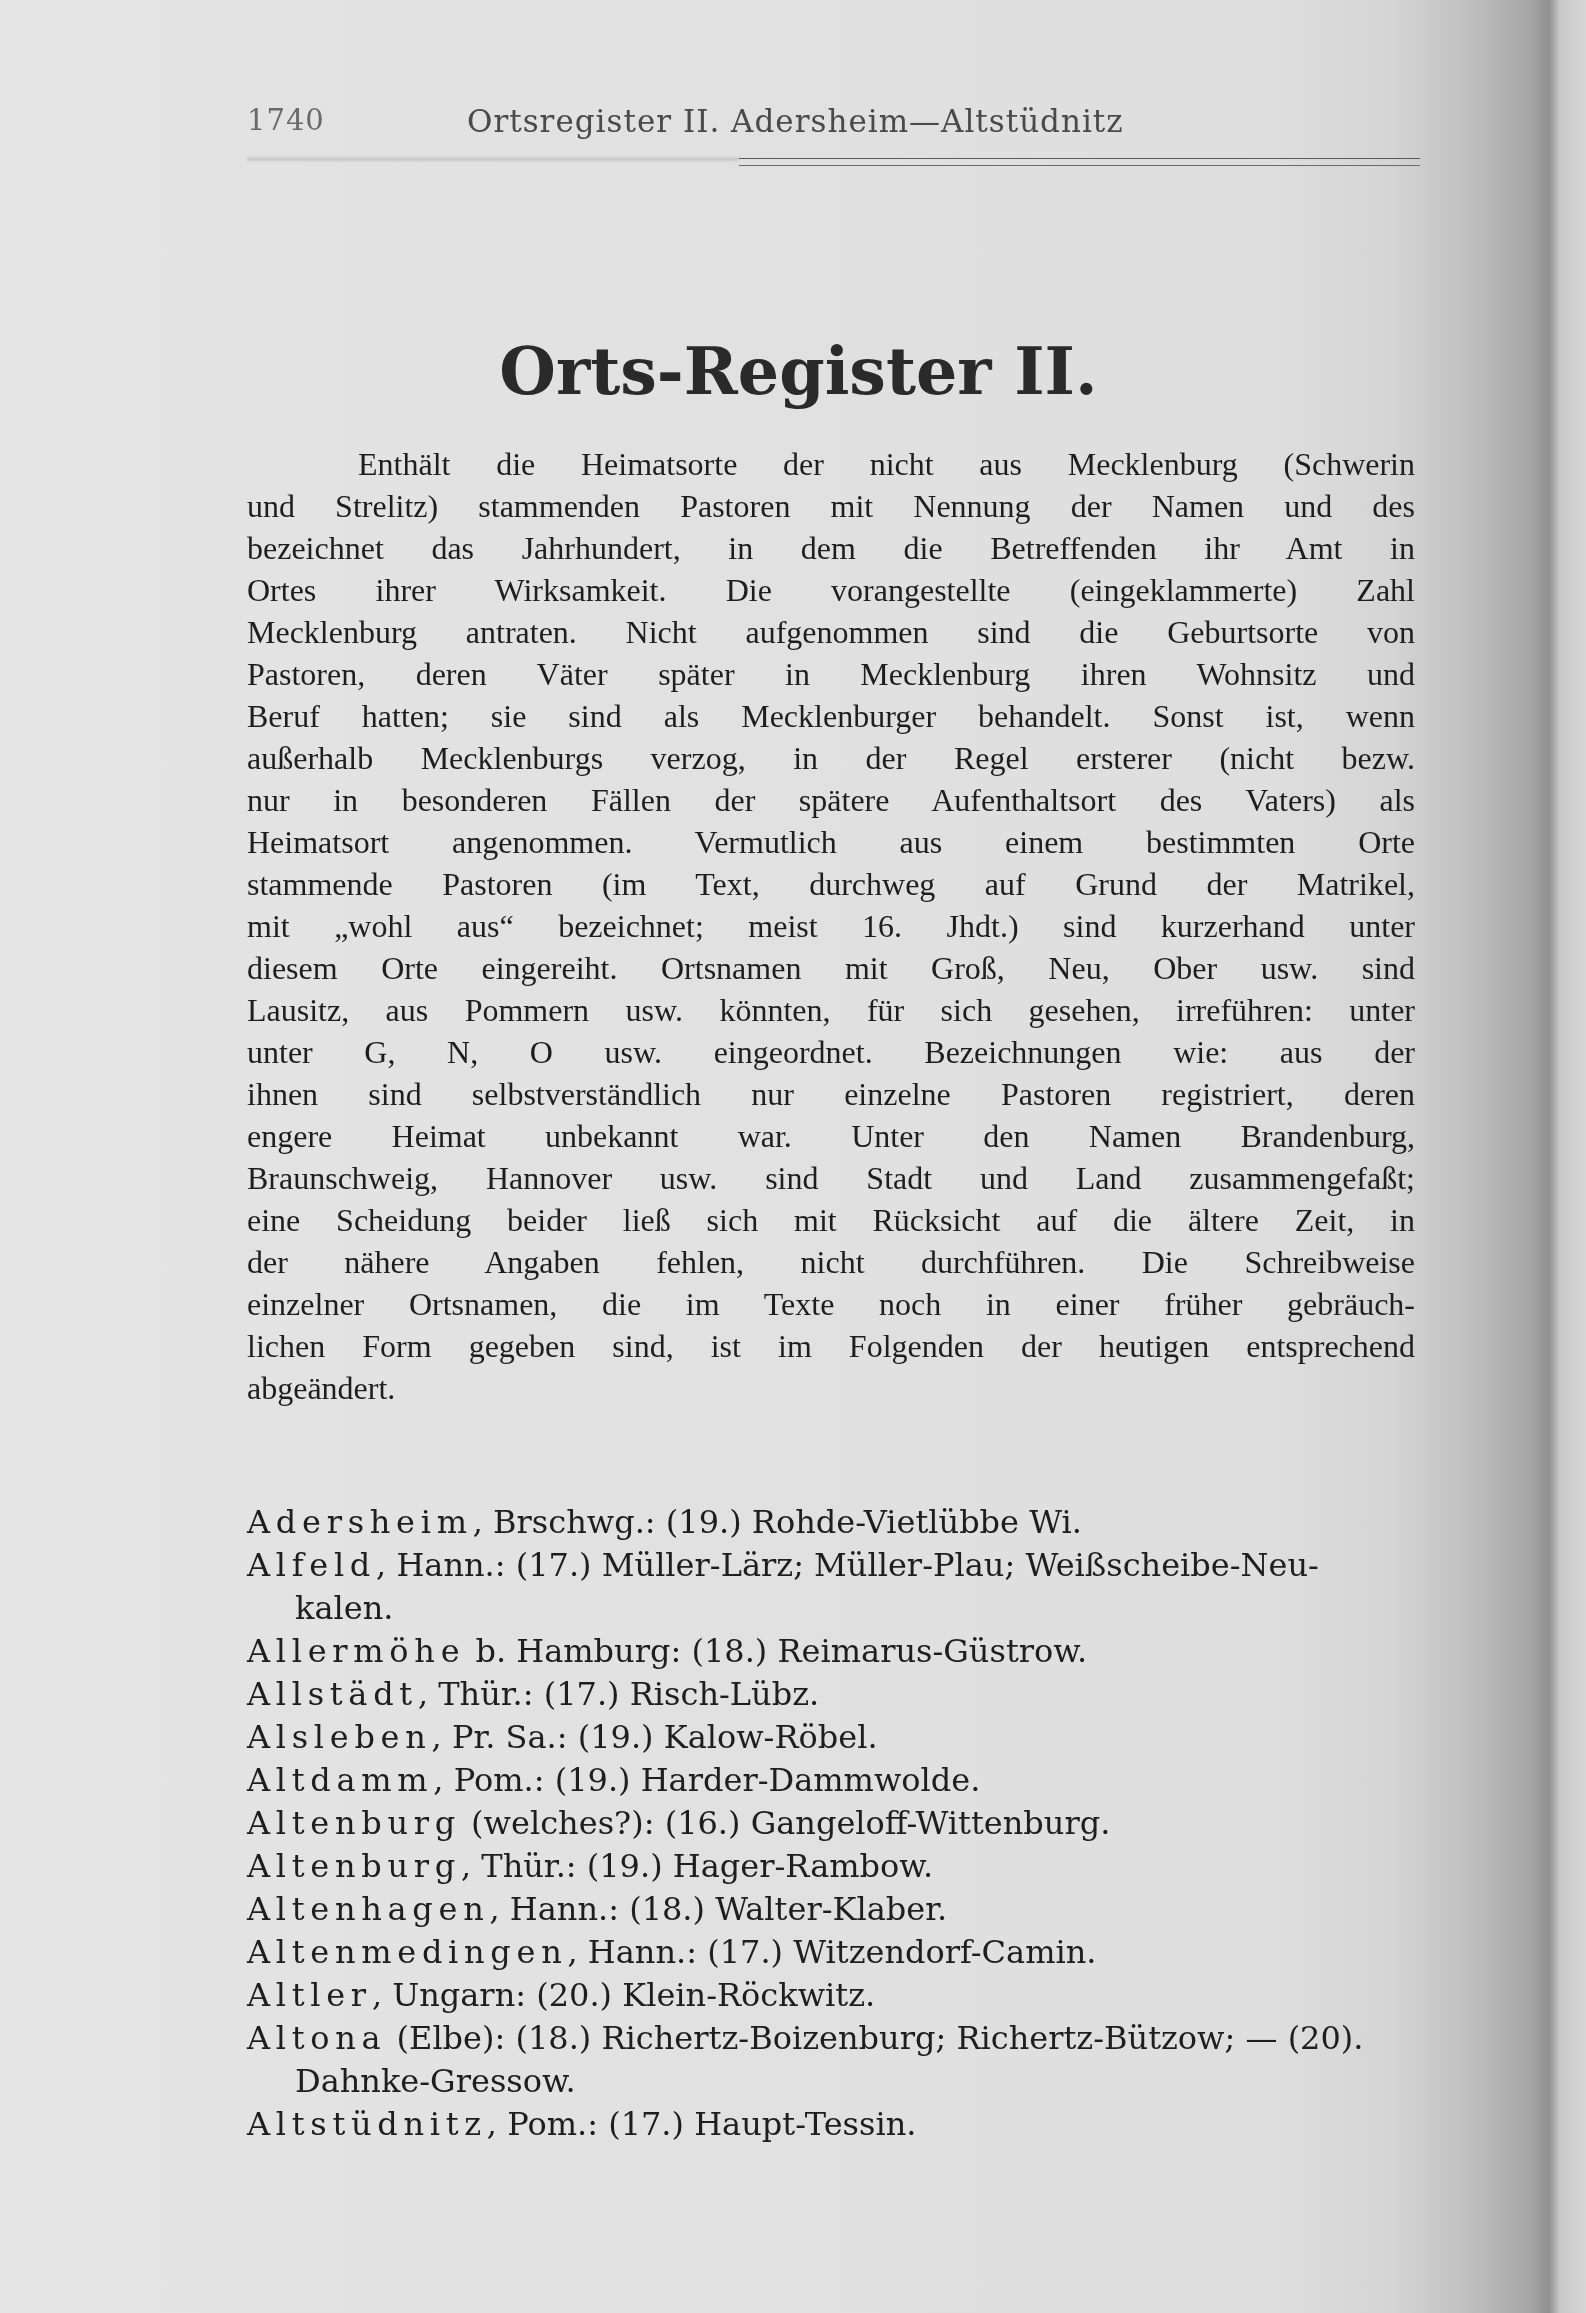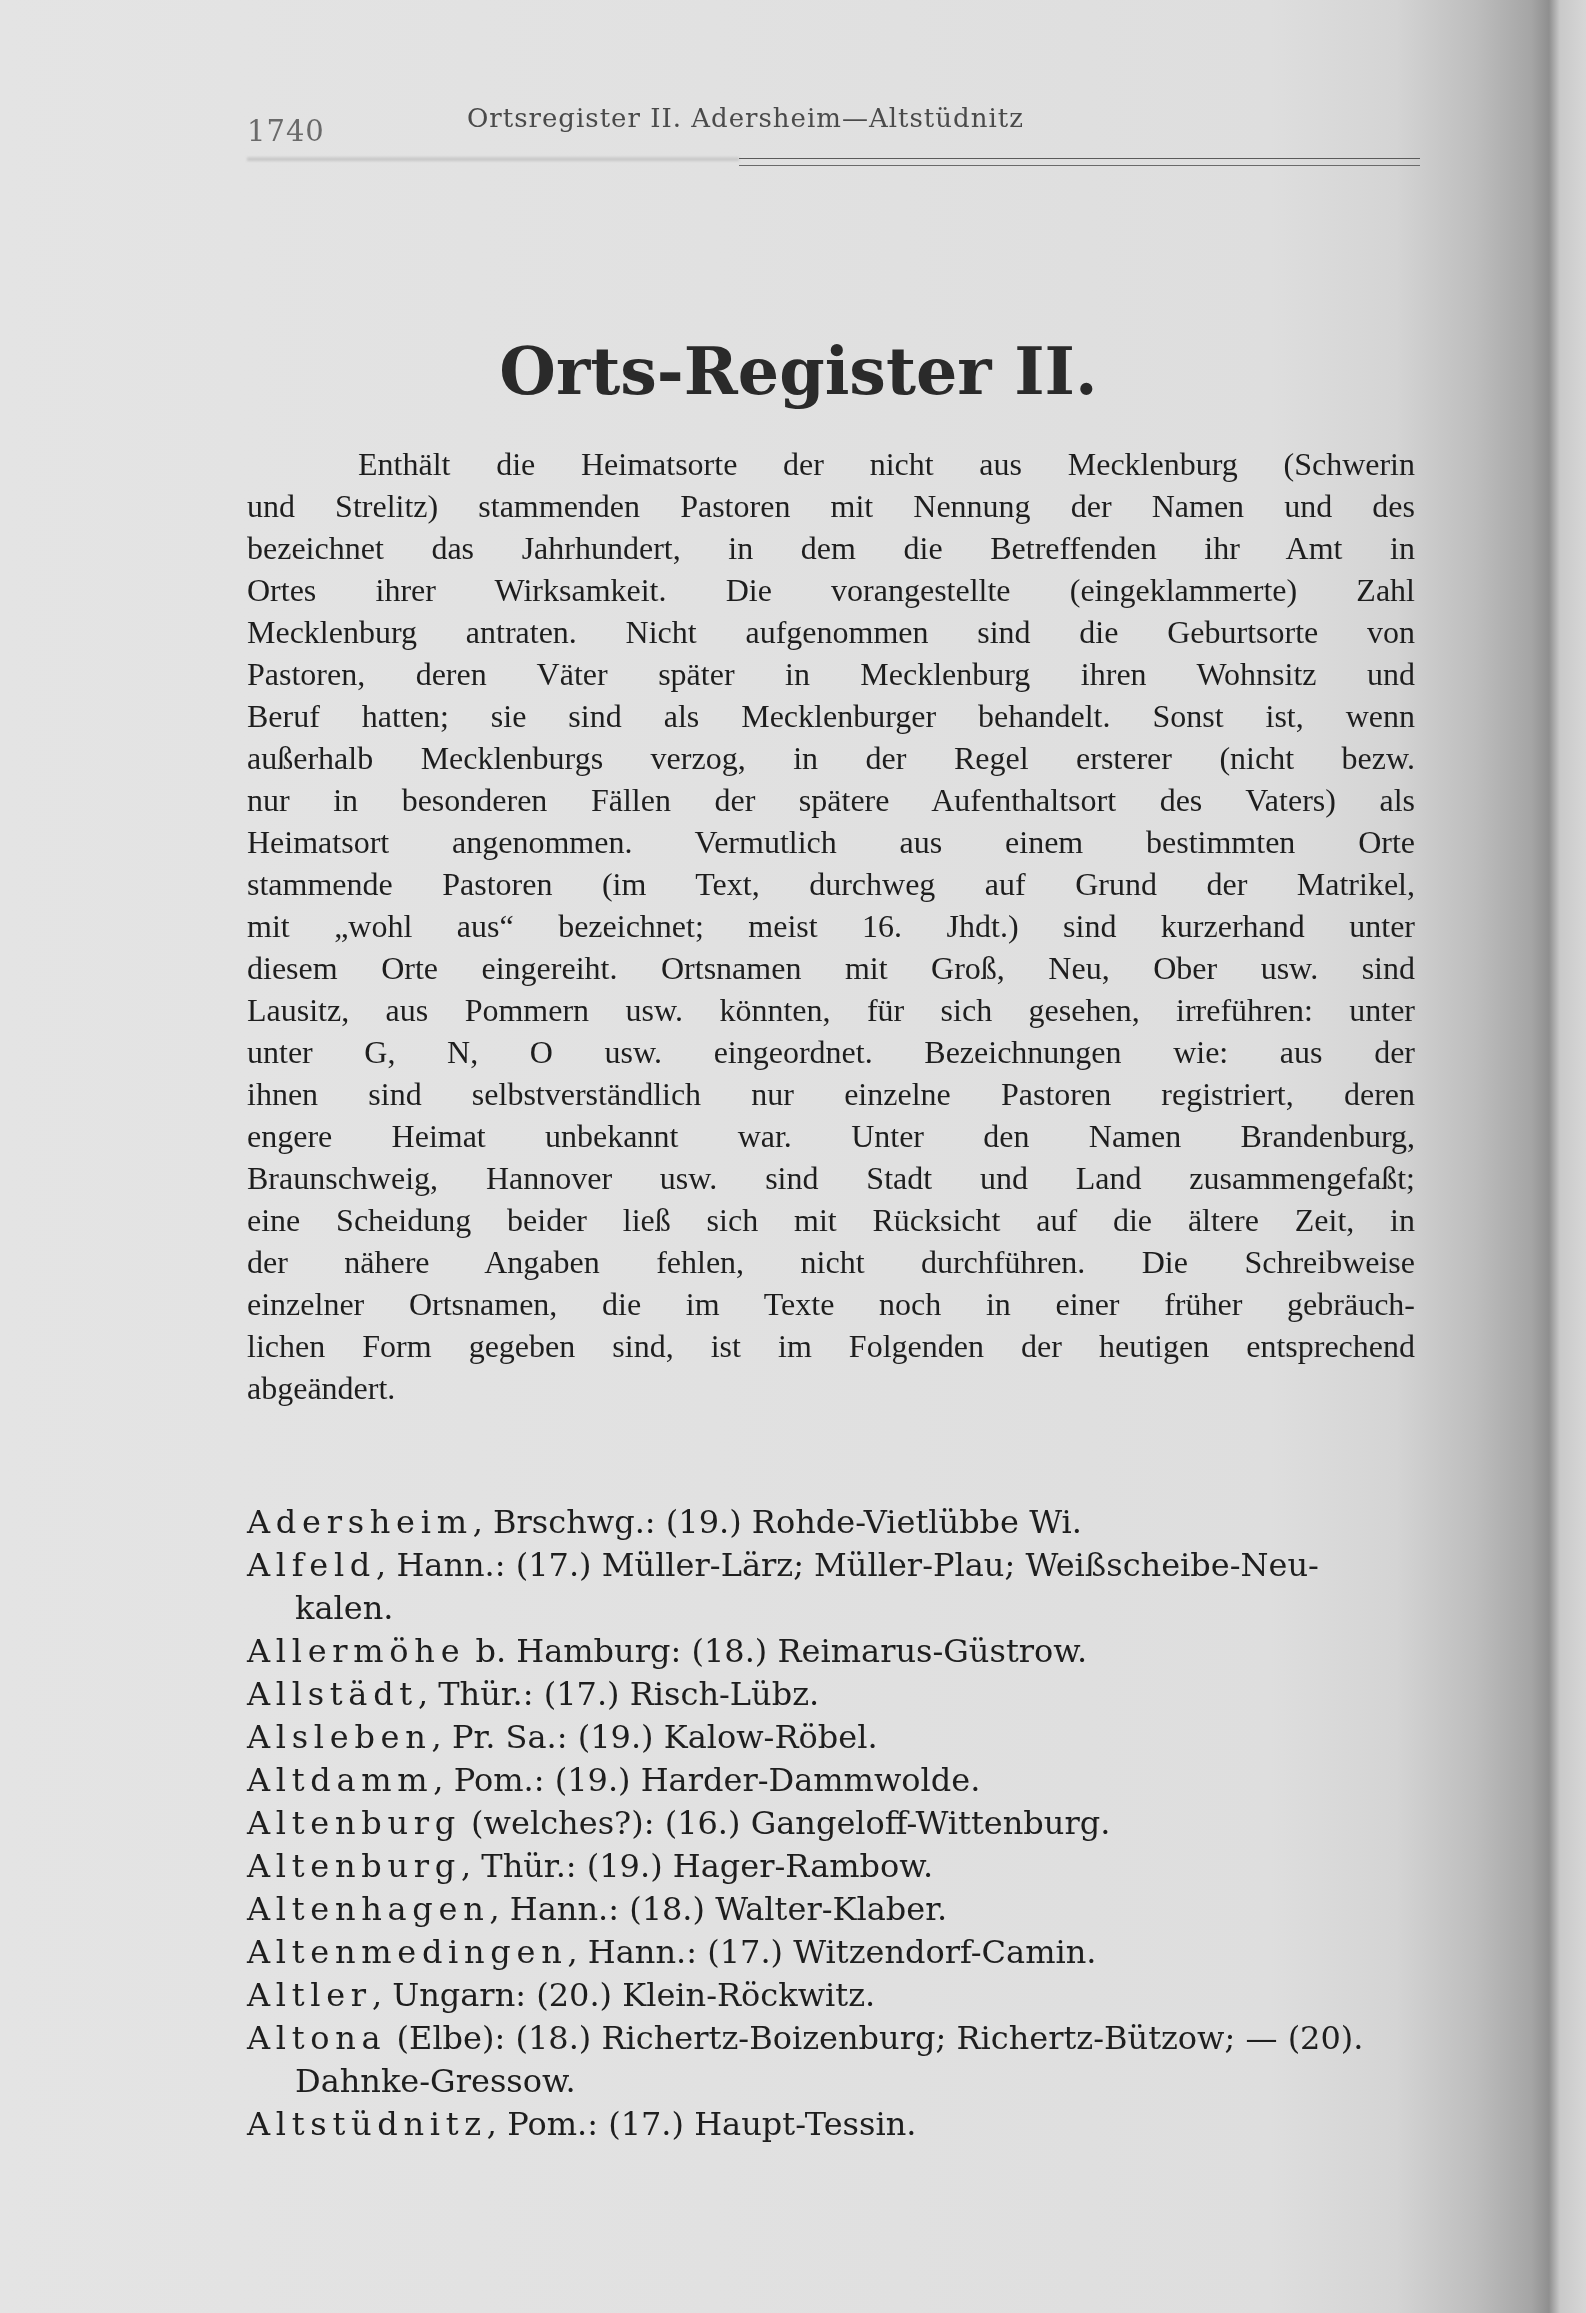--- a/index.html
+++ b/index.html
@@ -12,27 +12,27 @@
   .page {
     position: relative; width: 1587px; height: 2313px;
     background: linear-gradient(to right,
       #e4e4e4 0%, #e1e1e1 45%, #dedede 80%, #d4d4d4 88%,
       #bdbdbd 93%, #a5a5a5 96.5%, #8f8f8f 97.6%, #c9c9c9 98.3%, #d7d7d7 100%);
   }
   .running-head {
     position: absolute; left: 247px; top: 103px; width: 1171px; height: 48px;
   }
   .page-number {
-    position: absolute; left: 0; top: 11px;
+    position: absolute; left: 0; top: 0;
     font-size: 29px; color: #6a6a6a; letter-spacing: 1px;
     font-family: "DejaVu Serif", serif;
   }
   .head-title {
     position: absolute; left: 220px; top: 0;
-    font-size: 26px; color: #4a4a4a; letter-spacing: 1px;
+    font-size: 31px; color: #4a4a4a; letter-spacing: 1px;
     font-family: "DejaVu Serif", serif;
   }
   .head-rule-left {
     position: absolute; left: 0; top: 54px; width: 492px; height: 3.8px;
     background: linear-gradient(to bottom, #d0d0d0, #c4c4c4);
     filter: blur(1px);
   }
   .head-rule-right {
     position: absolute; left: 492px; top: 55px; width: 681px; height: 5.7px;
     border-top: 1.9px solid #5a5a5a; border-bottom: 1.9px solid #6a6a6a;

